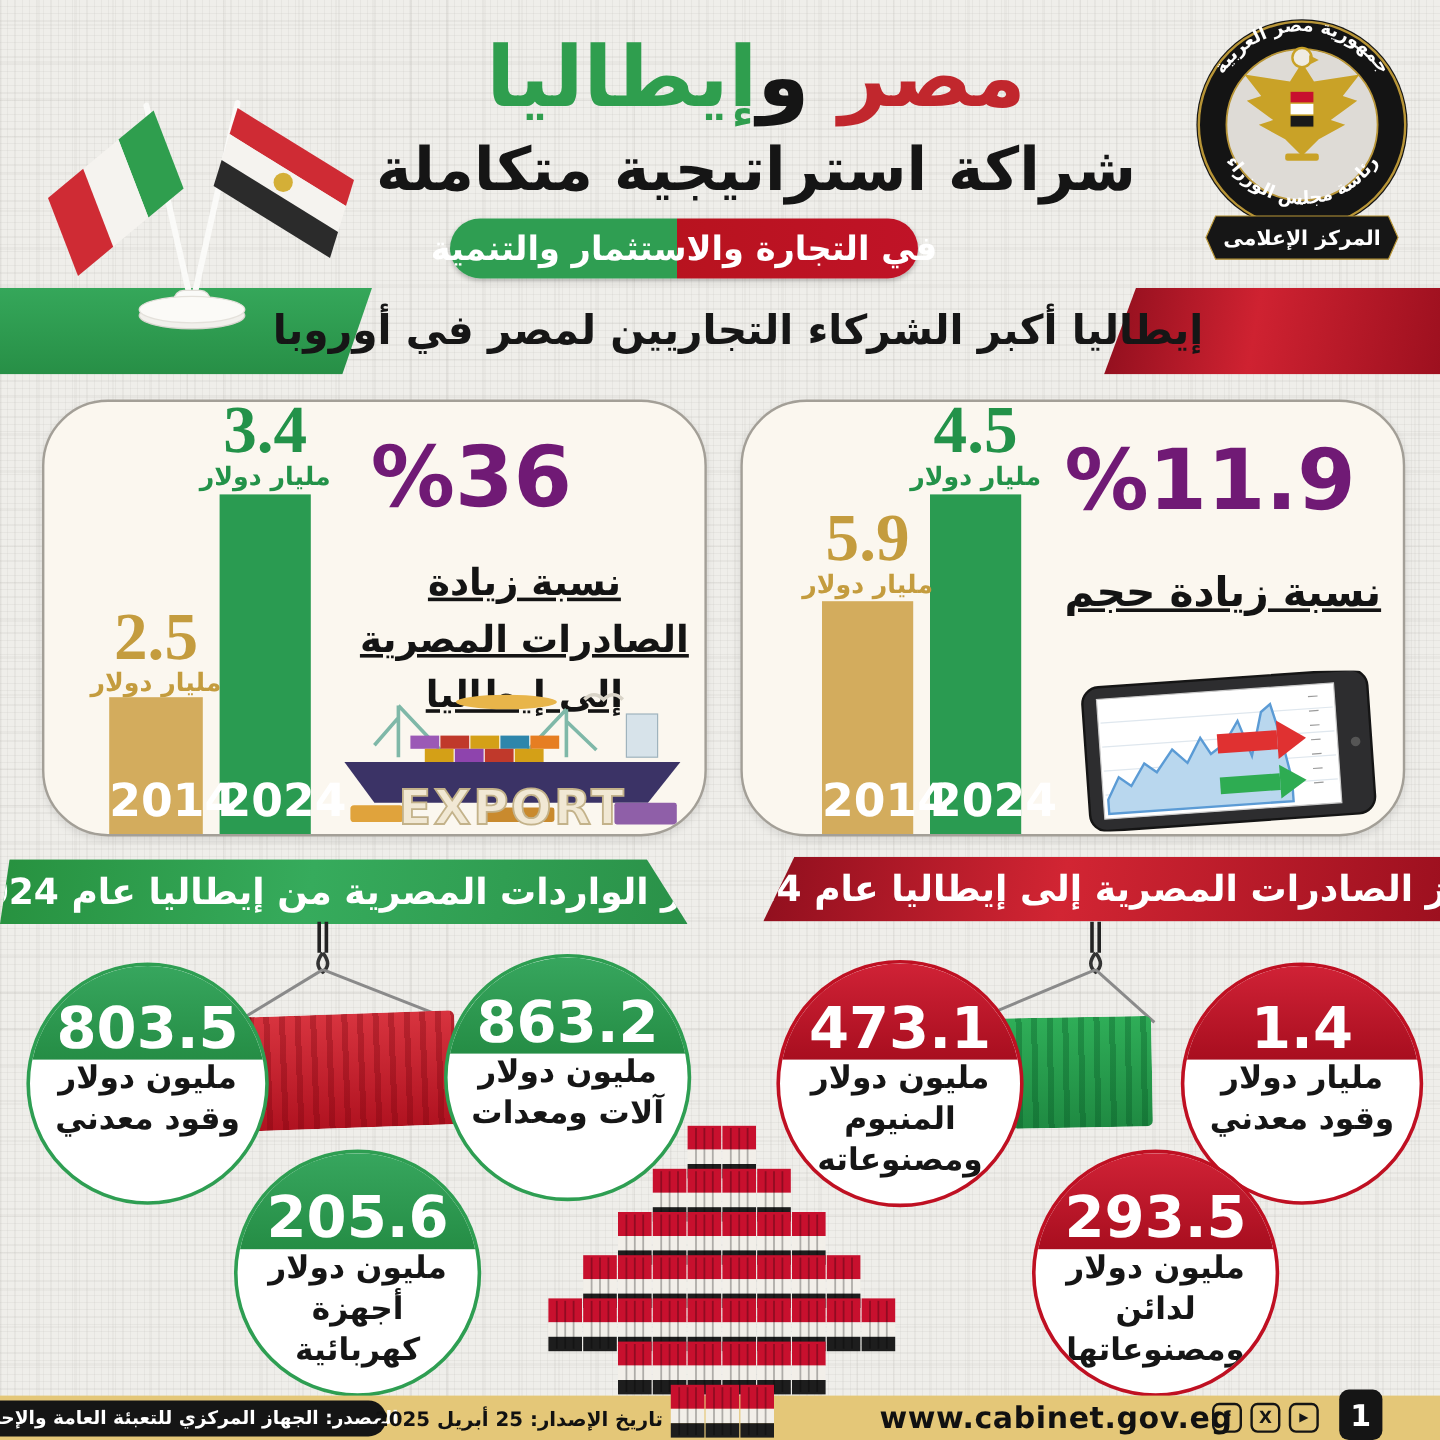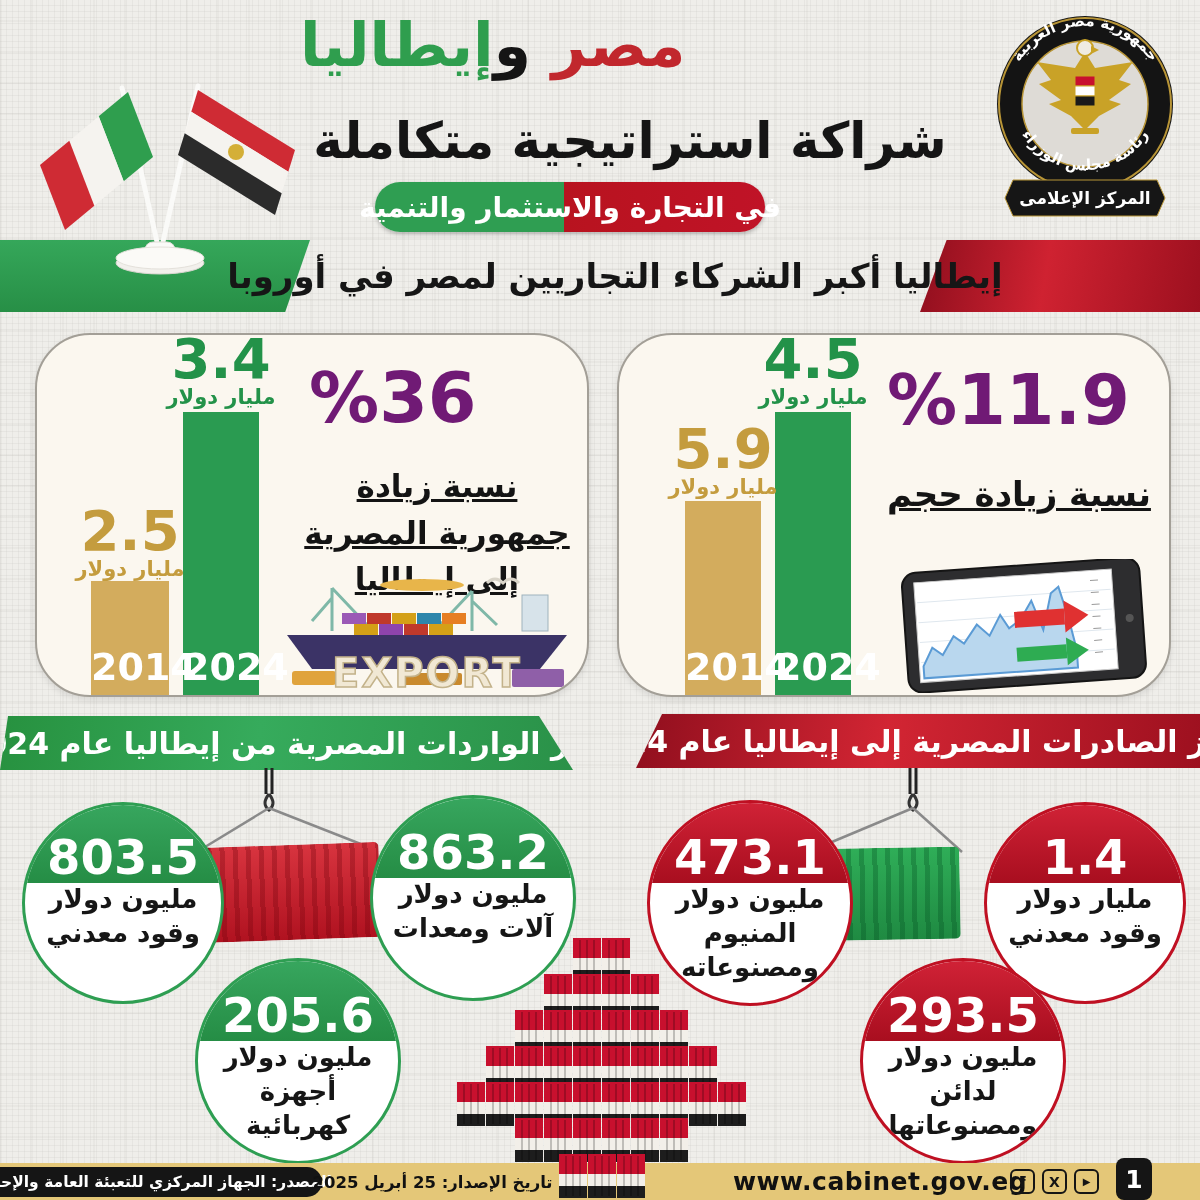--- a/index.html
+++ b/index.html
@@ -10,21 +10,21 @@
     background-image:
       repeating-linear-gradient(90deg, rgba(185,183,178,.16) 0 1px, transparent 1px 6px),
       repeating-linear-gradient(0deg, rgba(185,183,178,.16) 0 1px, transparent 1px 6px),
       repeating-linear-gradient(90deg, rgba(175,172,166,.10) 0 2px, transparent 2px 31px),
       repeating-linear-gradient(0deg, rgba(175,172,166,.10) 0 2px, transparent 2px 31px);
   }
   .abs{position:absolute;}
   .ctr{display:flex;align-items:center;justify-content:center;text-align:center;}
 
   
-  .title-line{left:300px;top:14px;width:660px;font-size:60px;line-height:1.05;text-align:left;white-space:nowrap;}
+  .title-line{left:300px;top:28px;width:660px;font-size:70px;line-height:1.05;text-align:center;white-space:nowrap;}
   .t-red{color:#c1272d;}
   .t-black{color:#151515;}
   .t-green{color:#2f9e4e;}
   .subtitle{left:300px;top:112px;width:660px;font-size:50px;color:#151515;text-align:center;white-space:nowrap;}
   .badge{
     left:375px;top:182px;width:390px;height:50px;border-radius:26px;
     background:linear-gradient(90deg,#2f9e52 0%,#2f9e52 48.5%,#b8131f 48.5%,#c01327 100%);
     color:#fff;font-size:28px;white-space:nowrap;
     box-shadow:0 2px 4px rgba(0,0,0,.25);
   }
@@ -37,21 +37,21 @@
   .tagline{left:305px;top:240px;width:620px;height:72px;font-size:34px;color:#161616;white-space:nowrap;}
 
   
   .card{position:absolute;top:333px;width:550px;height:360px;background:#fbf7ef;
     border:2px solid #a39f97;border-radius:55px;overflow:hidden;box-shadow:0 3px 7px rgba(0,0,0,.10);}
   .card-left{left:35px;}
   .card-right{left:617px;}
   .bar{position:absolute;bottom:0;}
   .bar-gold{background:#d3ac5d;}
   .bar-green{background:#2a9b51;}
-  .bar-num{position:absolute;width:120px;text-align:center;font-size:56px;line-height:1.0;}
+  .bar-num{position:absolute;width:120px;text-align:center;font-size:56px;line-height:1.0;font-family:Liberation Serif, serif;}
   .bar-unit{position:absolute;width:120px;text-align:center;font-size:21px;line-height:1.0;}
   .num-gold,.unit-gold{color:#c49c3e;}
   .num-green,.unit-green{color:#239249;}
   .bar-year{position:absolute;bottom:6px;text-align:center;font-size:38px;color:#ffffff;}
   .pct{position:absolute;text-align:left;font-size:70px;line-height:1.0;color:#701a75;}
   .desc{position:absolute;text-align:center;font-size:31px;line-height:1.5;color:#141414;text-decoration:underline;}
 
   
   .ribbon{color:#fff;font-size:30px;white-space:nowrap;}
   .ribbon-green{left:0;top:716px;width:574px;height:54px;
@@ -175,21 +175,21 @@
     <div class="bar-unit unit-green abs" dir="rtl" style="left:124px;top:52px;">مليار دولار</div>
     <div class="bar bar-green" style="left:146px;width:76px;height:283px;"></div>
     <div class="bar-year" style="left:146px;width:76px;">2024</div>
     <div class="bar-num num-gold abs" style="left:33px;top:168px;">2.5</div>
     <div class="bar-unit unit-gold abs" dir="rtl" style="left:33px;top:224px;">مليار دولار</div>
     <div class="bar bar-gold" style="left:54px;width:78px;height:114px;"></div>
     <div class="bar-year" style="left:54px;width:78px;">2014</div>
     <div class="pct" dir="ltr" style="left:272px;top:28px;width:260px;">%36</div>
     <div class="desc" dir="rtl" style="left:262px;top:128px;width:276px;">
       <div>نسبة زيادة</div>
-      <div>جمهورية المصرية</div>
+      <div>الصادرات المصرية</div>
       <div>إلى إيطاليا</div>
     </div>
     <svg class="abs" style="left:235px;top:238px;" width="310" height="122" viewBox="0 0 310 122">
       <ellipse cx="150" cy="12" rx="42" ry="6" fill="#e8b54a"></ellipse>
       <path d="M215,10 q8,-8 16,0 q8,-8 16,0" fill="none" stroke="#d9d4c8" stroke-width="3"></path>
       <g stroke="#7fb8a8" stroke-width="3" fill="none">
         <path d="M60,15 L60,58 M60,15 L95,52 M60,25 L40,48"></path>
         <path d="M200,18 L200,58 M200,18 L168,52 M200,28 L225,52"></path>
       </g>
       <rect x="250" y="22" width="26" height="36" fill="#d7e3ea" stroke="#9fb3bd"></rect>

